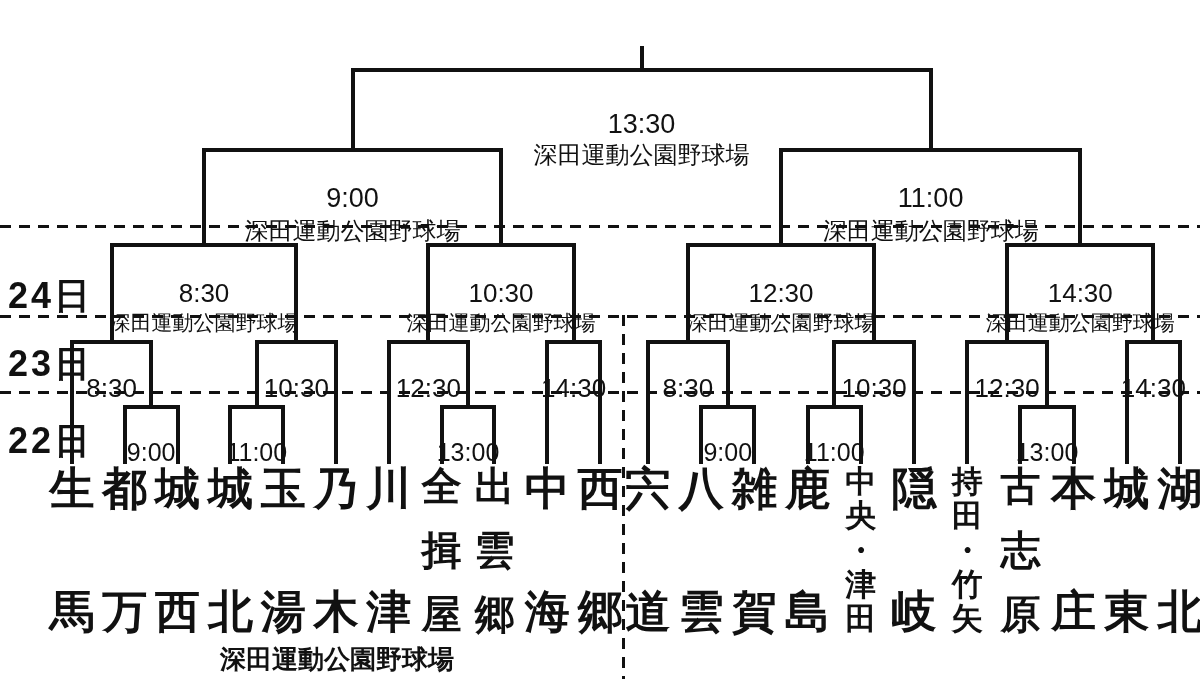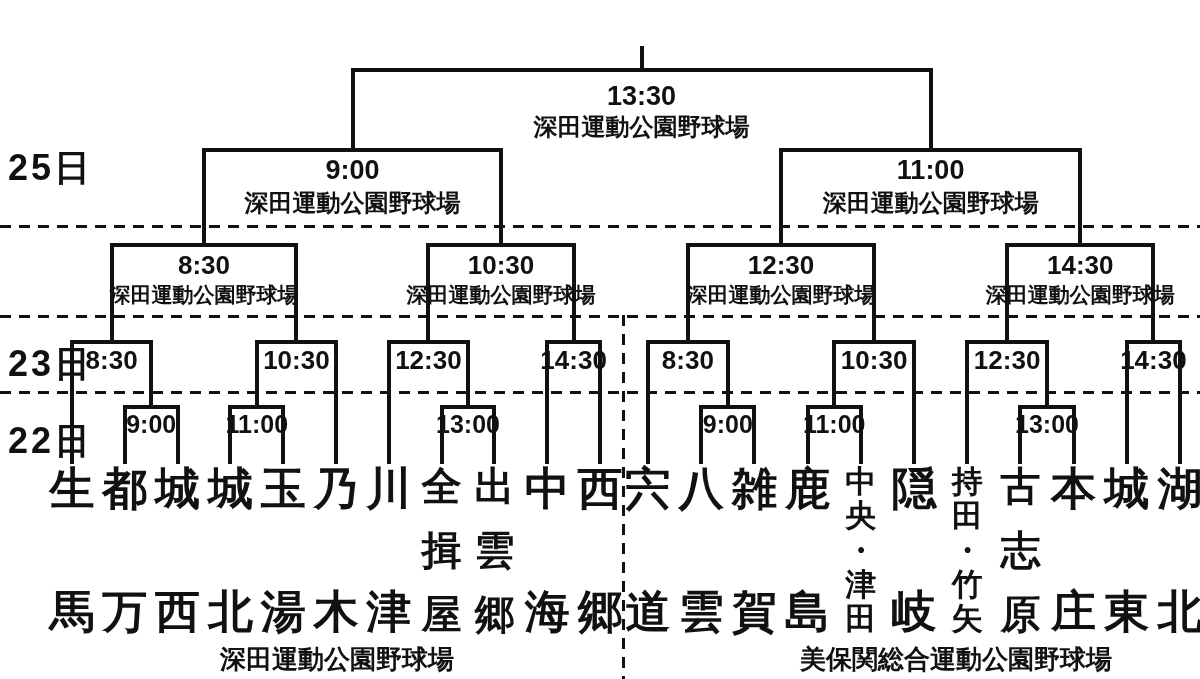--- a/index.html
+++ b/index.html
@@ -8,21 +8,21 @@
     font-family:"Liberation Sans","DejaVu Sans",sans-serif;color:#111;overflow:hidden;
   }
   .bline{position:absolute;background:#111;}
   .dash-h{position:absolute;left:0;width:1200px;height:3px;
     background:repeating-linear-gradient(90deg,#111 0 11px,transparent 11px 19px);}
   .dash-v{position:absolute;width:3px;
     background:repeating-linear-gradient(180deg,#111 0 11px,transparent 11px 19px);}
   .title{position:absolute;left:598px;top:2px;transform:translateX(-50%);
     font-size:40px;font-weight:bold;letter-spacing:1px;white-space:nowrap;}
   .date-label{position:absolute;left:8px;font-size:36px;font-weight:bold;letter-spacing:3px;white-space:nowrap;}
-  .lbl{position:absolute;transform:translateX(-50%);white-space:nowrap;font-weight:bold;text-align:left;line-height:1.1;}
+  .lbl{position:absolute;transform:translateX(-50%);white-space:nowrap;font-weight:normal;text-align:left;line-height:1.1;margin-top:28px;}
   .t-final{font-size:27px;}
   .v-final{font-size:24px;}
   .t-sf{font-size:27px;}
   .v-sf{font-size:24px;}
   .t-qf{font-size:26px;}
   .v-qf{font-size:21px;}
   .t-r23{font-size:26px;}
   .t-r22{font-size:25px;}
   .footer-venue{position:absolute;top:642px;transform:translateX(-50%);
     font-size:26px;font-weight:bold;white-space:nowrap;}
@@ -30,21 +30,21 @@
     display:flex;flex-direction:column;justify-content:space-between;align-items:center;font-weight:bold;}
   .team.n2{font-size:45px;}
   .team.n3{font-size:40px;}
   .team.n5{font-size:31px;}
 </style>
 </head>
 <body>
 
 <div id="canvas">
 
-  <div class="date-label" style="top:144px">25日</div>
+  <div class="date-label" style="top:272px">24日</div>
   <div class="date-label" style="top:340px">23日</div>
   <div class="date-label" style="top:417px">22日</div>
 
   <div class="dash-h" style="top:225px"></div>
   <div class="dash-h" style="top:315px"></div>
   <div class="dash-h" style="top:391px"></div>
   <div class="dash-v" style="left:622px;top:315px;height:364px"></div>
 
   <div id="bracket">
       <div class="team n2" style="left: 44px;">
@@ -232,14 +232,13 @@
       <div class="lbl v-sf" style="left: 930.625px; top: 190px;">深田運動公園野球場</div>
       <div class="bline" style="left: 350.5px; top: 68px; width: 582.125px; height: 4px;"></div>
       <div class="bline" style="left: 350.5px; top: 68px; width: 4px; height: 80px;"></div>
       <div class="bline" style="left: 928.625px; top: 68px; width: 4px; height: 80px;"></div>
       <div class="bline" style="left: 639.562px; top: 46px; width: 4px; height: 22px;"></div>
       <div class="lbl t-final" style="left: 641.562px; top: 82px;">13:30</div>
       <div class="lbl v-final" style="left: 641.562px; top: 114px;">深田運動公園野球場</div>
     </div>
 
   <div class="footer-venue" style="left:337px">深田運動公園野球場</div>
-  <div class="footer-venue" style="left:956px">美保関総合運動公園野球場</div>
 </div>
 
 </body></html>

